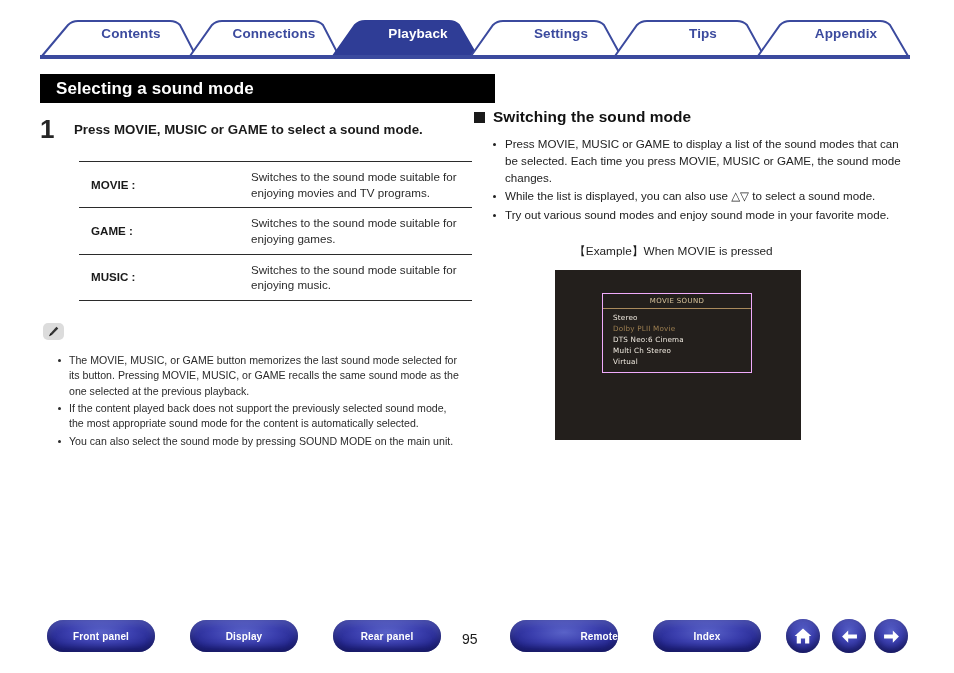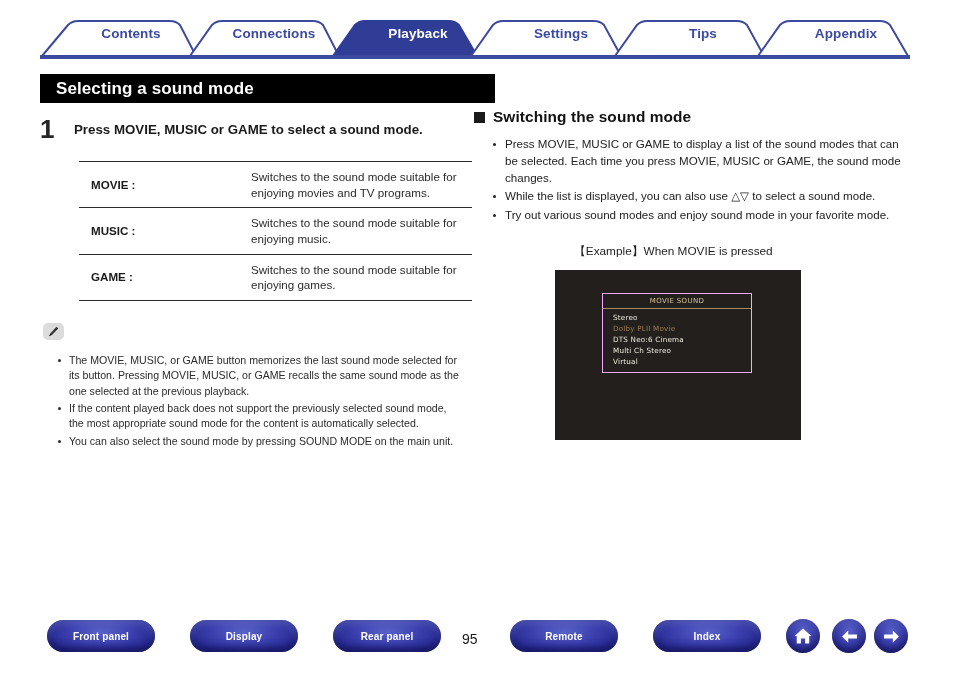--- a/index.html
+++ b/index.html
@@ -318,26 +318,26 @@
     <div id="step-text">Press MOVIE, MUSIC or GAME to select a sound mode.</div>
   </div>
 
   <table id="mode-table">
     <tbody>
         <tr>
       <td class="key">MOVIE :</td>
       <td class="val">Switches to the sound mode suitable for enjoying movies and TV programs.</td>
     </tr>
     <tr>
+      <td class="key">GAME :</td>
+      <td class="val">Switches to the sound mode suitable for enjoying games.</td>
+    </tr>
+    <tr>
       <td class="key">MUSIC :</td>
       <td class="val">Switches to the sound mode suitable for enjoying music.</td>
-    </tr>
-    <tr>
-      <td class="key">GAME :</td>
-      <td class="val">Switches to the sound mode suitable for enjoying games.</td>
     </tr>
   </tbody>
     </table>
 
   <div id="note-block">
     <div id="note-icon">
       <svg width="13" height="13" viewBox="0 0 16 16">
         <path d="M11.6 2.1 L13.9 4.4 L6.0 12.3 L2.6 13.8 L4.1 10.4 Z" fill="#333333"></path>
         <path d="M2.6 13.8 L4.1 10.4 L5.3 11.6 Z" fill="#111111"></path>
       </svg>
@@ -387,21 +387,21 @@
   <div class="pill" style="left:47px; width:108px;">
     <span>Front panel</span>
   </div>
   <div class="pill" style="left:190px; width:108px;">
     <span>Display</span>
   </div>
   <div class="pill" style="left:333px; width:108px;">
     <span>Rear panel</span>
   </div>
   <div id="page-num">95</div>
-  <div class="pill" style="left:510px; width:108px;">
+  <div class="pill" style="left:510px; width:108px;justify-content:flex-end;">
     <span>Remote</span>
   </div>
   <div class="pill" style="left:653px; width:108px;">
     <span>Index</span>
   </div>
 
   <div class="circ" style="left:786px;">
     <svg width="20" height="20" viewBox="0 0 24 24">
       <path d="M12 3 L22 12 L19.5 12 L19.5 21 L14.5 21 L14.5 15 L9.5 15 L9.5 21 L4.5 21 L4.5 12 L2 12 Z" fill="#ffffff"></path>
     </svg>

